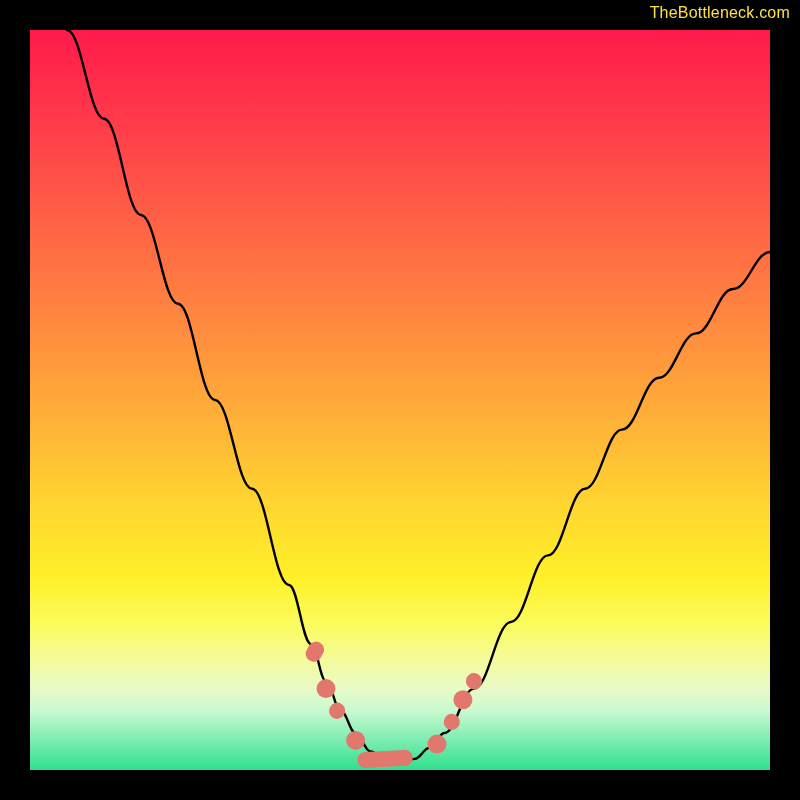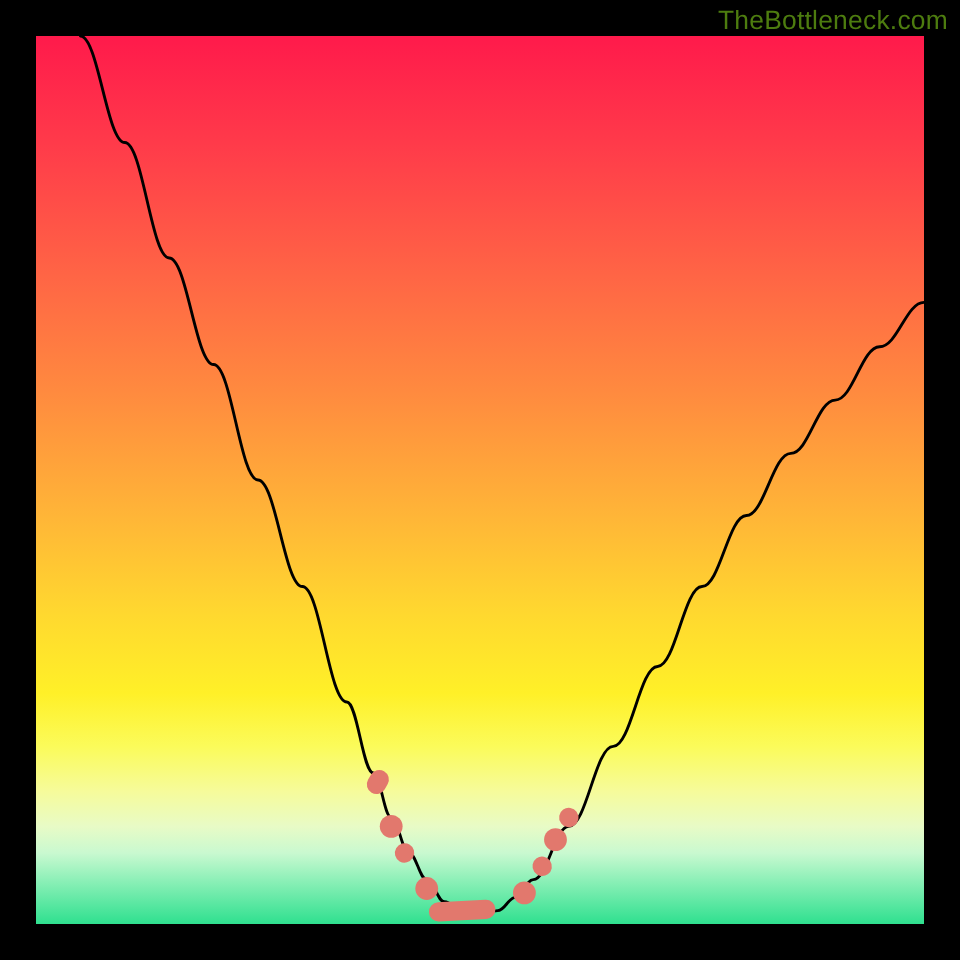--- a/index.html
+++ b/index.html
@@ -37,22 +37,22 @@
       #e8fbc6 89%,
       #c9f9d0 92%,
       #8ef0b8 95%,
       #2fe08f 100%
     );
   }
   .watermark {
     position: absolute;
     top: 4px;
     right: 10px;
-    color: #4d7c0f;
-    font-size: 22px;
+    color: #fde047;
+    font-size: 16px;
     letter-spacing: 0.2px;
     font-weight: 500;
     z-index: 5;
   }
   svg.curve {
     position: absolute;
     left: 0;
     top: 0;
     width: 740px;
     height: 740px;

